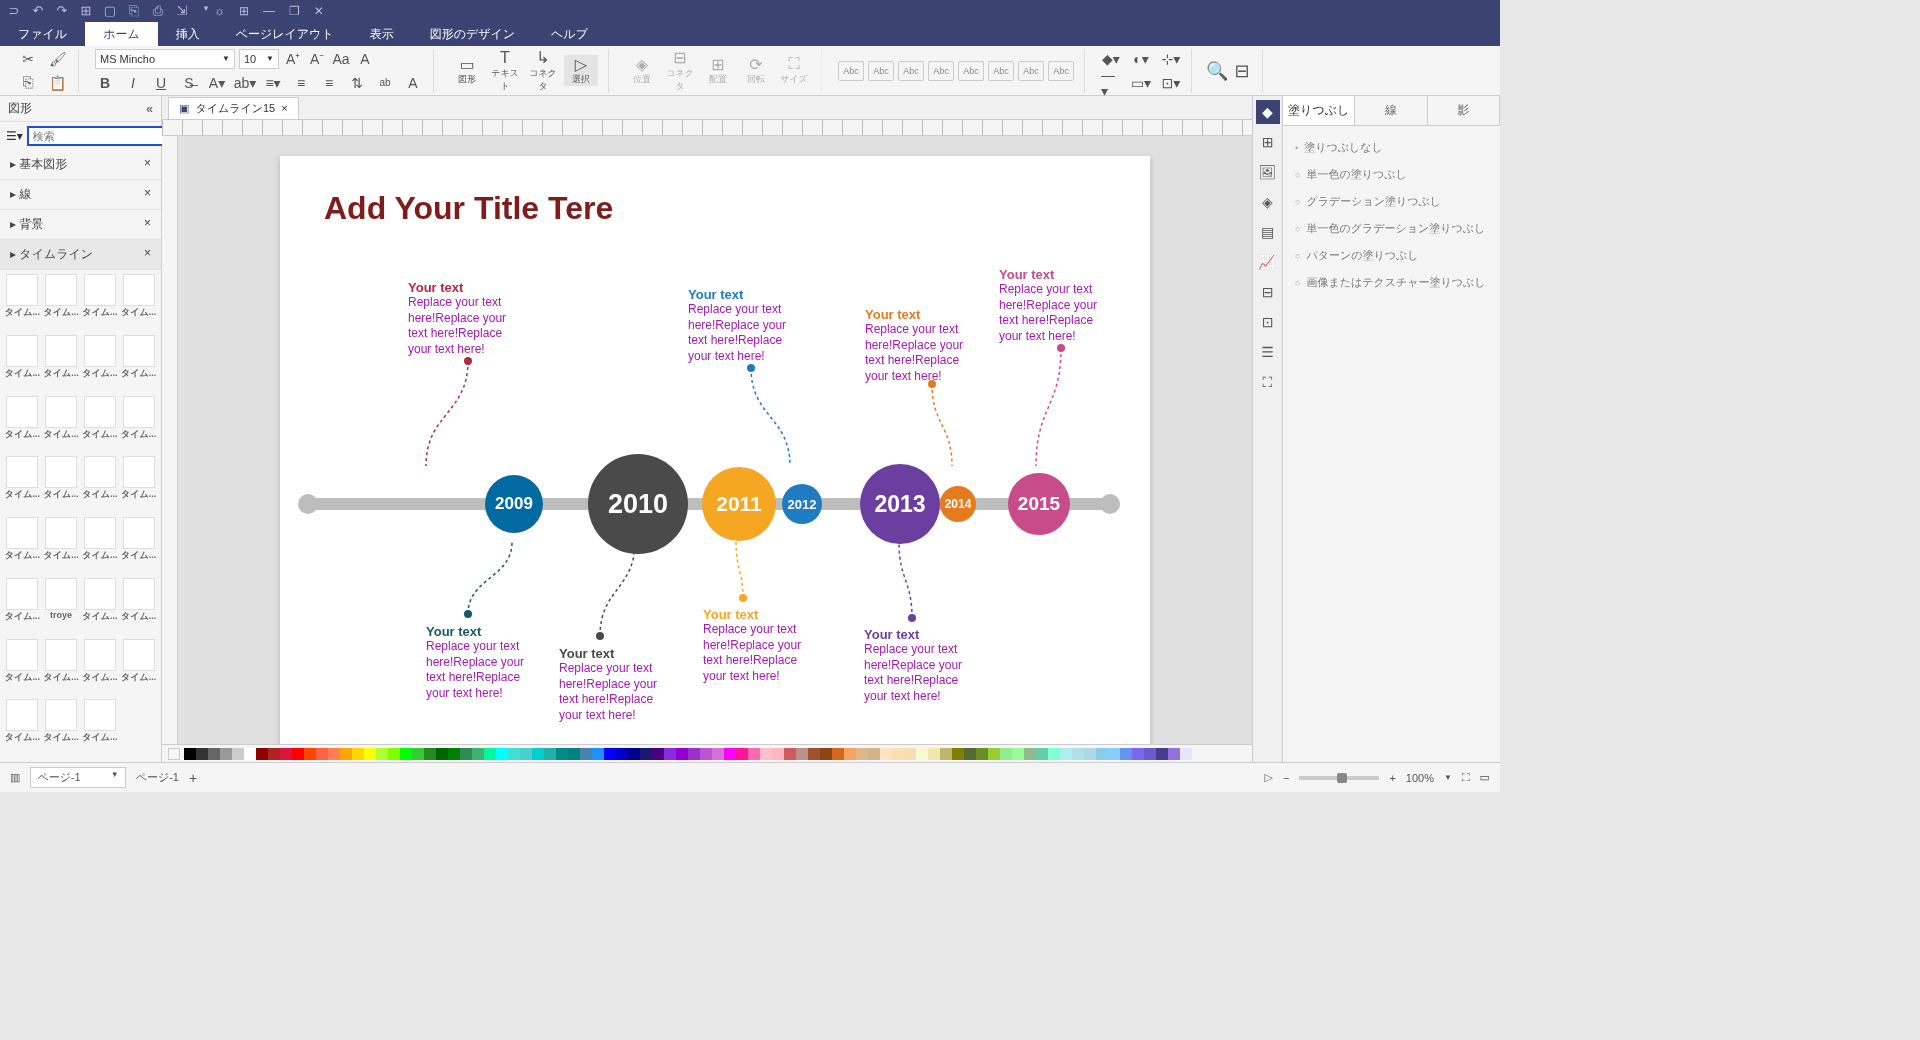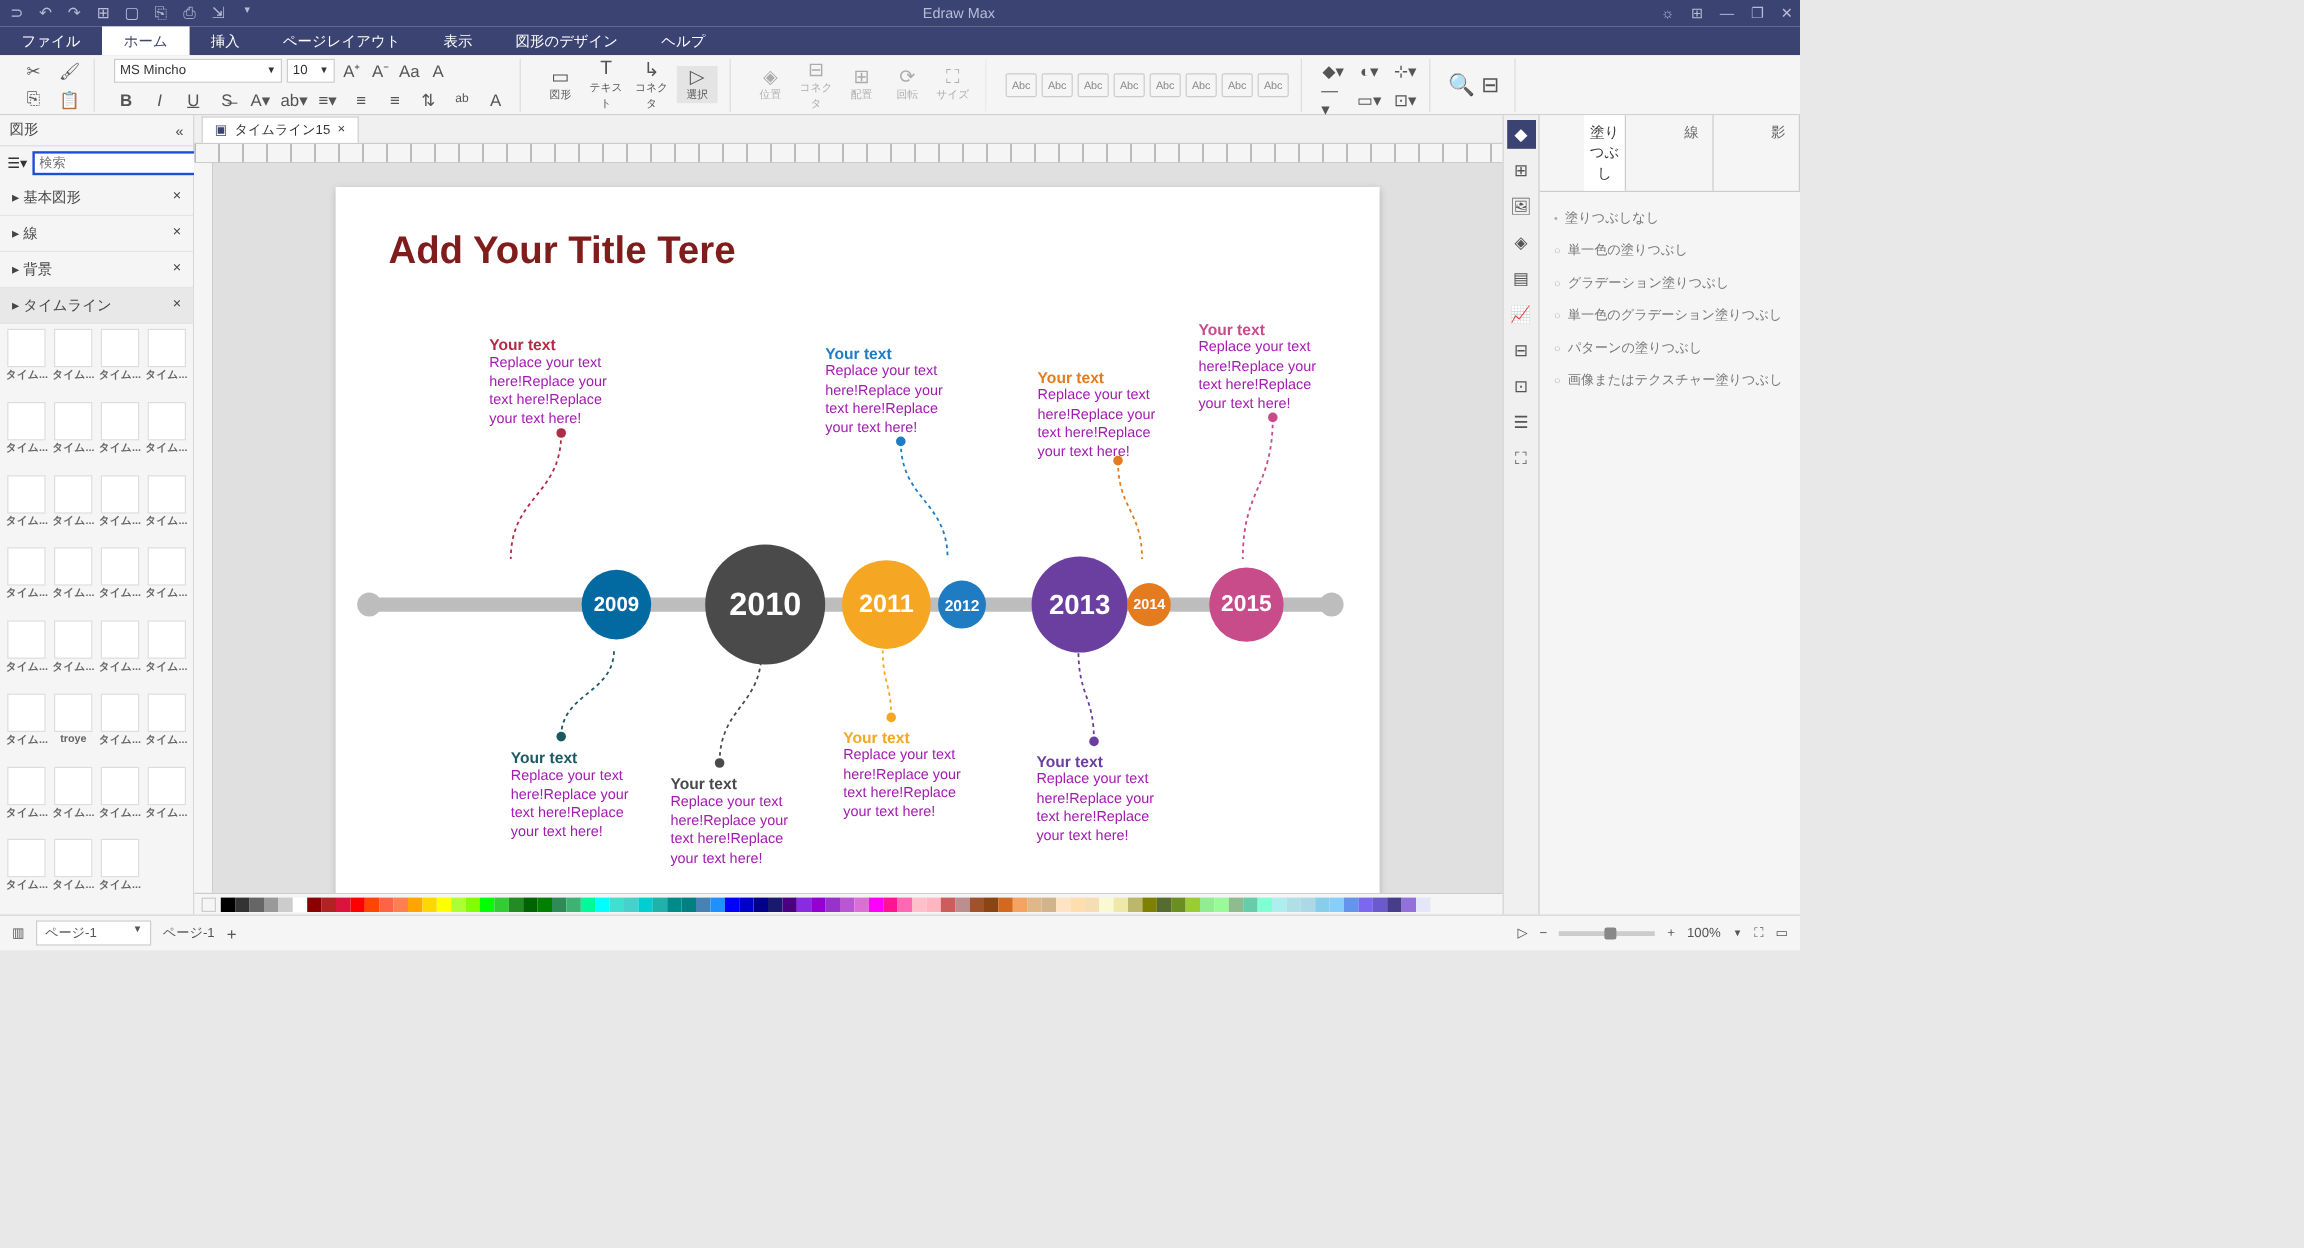--- a/index.html
+++ b/index.html
@@ -46,21 +46,21 @@
 .circle { position: absolute; border-radius: 50%; display: flex; align-items: center; justify-content: center; color: #fff; font-weight: bold; }
 .ann-title { font-size: 13px; font-weight: bold; }
 .ann-body { font-size: 12px; color: #a21caf; line-height: 1.3; }
 .ann { position: absolute; width: 115px; }
 .dot { position: absolute; width: 8px; height: 8px; border-radius: 50%; }
 .right-tools { width: 30px; background: #f0f0f0; border-left: 1px solid #ccc; display: flex; flex-direction: column; align-items: center; padding-top: 4px; gap: 6px; }
 .right-tools .t { width: 24px; height: 24px; display: flex; align-items: center; justify-content: center; cursor: pointer; color: #555; font-size: 14px; }
 .right-tools .t.active { background: #3b4373; color: #fff; }
 .right-panel { width: 218px; background: #f5f5f5; border-left: 1px solid #ccc; }
 .rp-tabs { display: flex; border-bottom: 1px solid #ccc; }
-.rp-tabs .rt { flex: 1; text-align: center; padding: 6px 0; font-size: 12px; cursor: pointer; border-right: 1px solid #ccc; color: #666; margin-left: 37px; }
+.rp-tabs .rt { flex: 1; text-align: center; padding: 6px 0; font-size: 12px; cursor: pointer; border-right: 1px solid #ccc; color: #666; }
 .rp-tabs .rt.active { background: #fff; color: #333; }
 .rp-body { padding: 8px 12px; }
 .rp-item { font-size: 11px; color: #777; padding: 6px 0; display: flex; align-items: center; gap: 6px; cursor: pointer; }
 .rp-item::before { content: '○'; font-size: 9px; color: #aaa; }
 .rp-item.bullet::before { content: '•'; }
 .color-strip { height: 18px; display: flex; align-items: center; padding: 0 6px; gap: 0; background: #f5f5f5; border-top: 1px solid #ccc; overflow: hidden; }
 .color-strip span { width: 12px; height: 12px; flex-shrink: 0; }
 .statusbar { height: 30px; background: #f5f5f5; border-top: 1px solid #ccc; display: flex; align-items: center; padding: 0 10px; gap: 10px; font-size: 11px; color: #555; }
 .statusbar .spacer { flex: 1; }
 .page-sel { border: 1px solid #ccc; background: #fff; padding: 2px 6px; cursor: pointer; display: flex; gap: 30px; }
@@ -74,21 +74,20 @@
     <span>⊃</span>
     <span>↶</span>
     <span>↷</span>
     <span>⊞</span>
     <span>▢</span>
     <span>⎘</span>
     <span>⎙</span>
     <span>⇲</span>
     <span style="font-size:9px">▾</span>
   </div>
-  <div class="app-title">Edraw Max</div>
   <div class="win">
     <span>☼</span>
     <span>⊞</span>
     <span>—</span>
     <span>❐</span>
     <span>✕</span>
   </div>
 </div>
 
 <div class="menubar" id="menubar">

